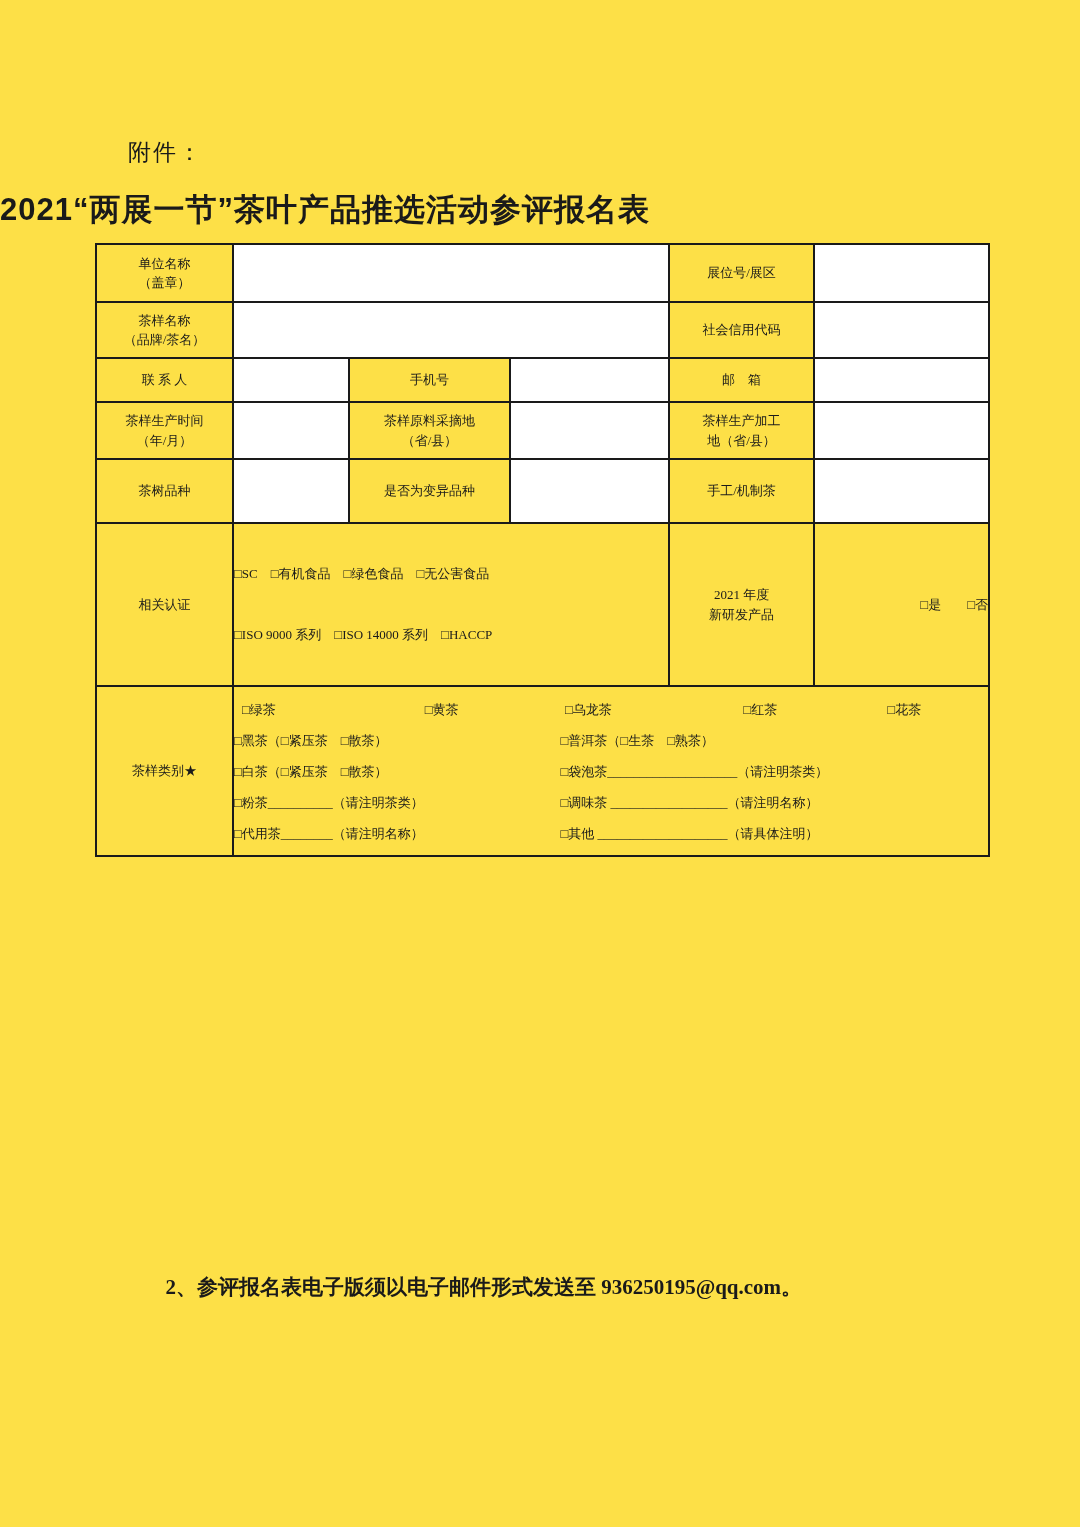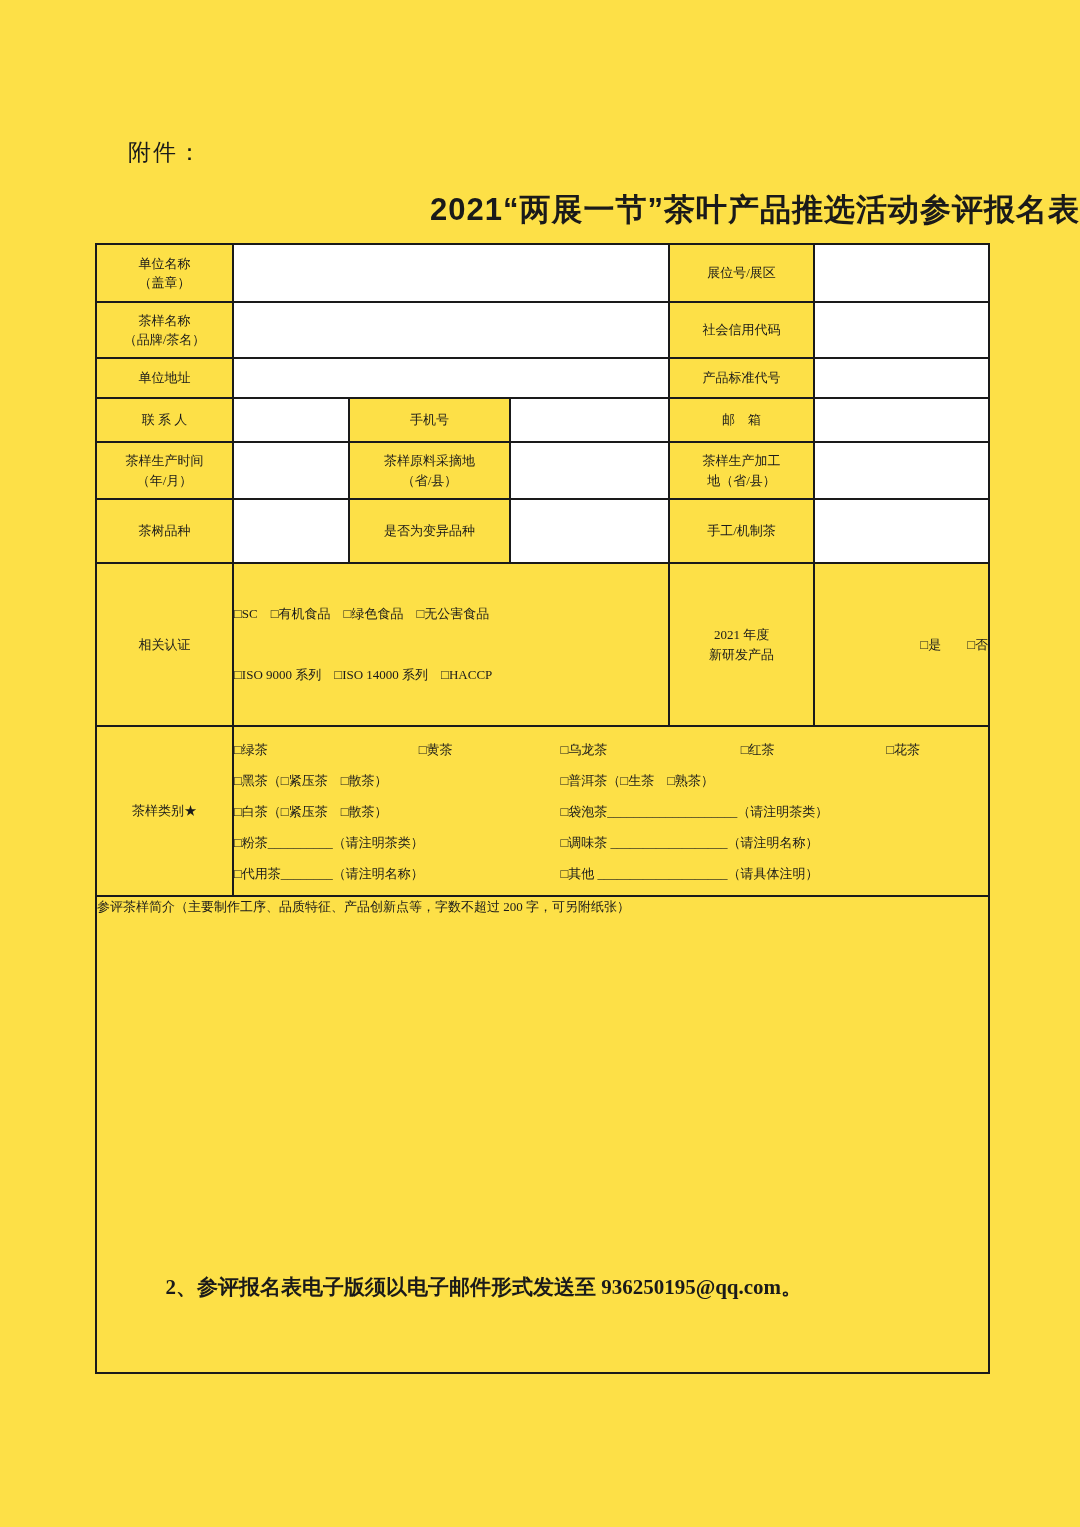--- a/index.html
+++ b/index.html
@@ -17,21 +17,21 @@
     left: 128px;
     top: 137px;
     font-size: 23px;
     letter-spacing: 2px;
   }
   .title {
     position: absolute;
     left: 0;
     width: 1080px;
     top: 189px;
-    text-align: right;
+    text-align: left;
     font-size: 31px;
     font-weight: 700;
     letter-spacing: 1px;
     font-family: "Liberation Sans", "DejaVu Sans", sans-serif;
   }
   table.form {
     position: absolute;
     left: 95px;
     top: 243px;
     width: 893px;
@@ -65,21 +65,21 @@
   }
   td.category-cell {
     vertical-align: middle;
     padding: 6px 8px 6px 10px;
   }
   .cat-line {
     display: grid;
     line-height: 31px;
     white-space: pre-wrap;
   }
-  .cat-line.five { grid-template-columns: 24.5% 18.8% 23.9% 19.3% 1fr; }
+  .cat-line.five { grid-template-columns: 24.5% 18.8% 23.9% 19.3% 1fr; padding-left: 8px; }
   .cat-line.two  { grid-template-columns: 43.3% 1fr; }
   td.intro-cell {
     vertical-align: top;
     text-align: left;
     padding: 8px 10px;
     line-height: 1.5;
   }
   .notes {
     position: absolute;
     left: 115px;
@@ -122,26 +122,20 @@
     </tr>
 
     <tr style="height:56px">
       <td class="lbl">茶样名称
 （品牌/茶名）</td>
       <td class="field" colspan="3"></td>
       <td class="lbl">社会信用代码</td>
       <td class="field"></td>
     </tr>
 
-    <tr style="height:40px">
-      <td class="lbl">单位地址</td>
-      <td class="field" colspan="3"></td>
-      <td class="lbl">产品标准代号</td>
-      <td class="field"></td>
-    </tr>
 
     <tr style="height:44px">
       <td class="lbl">联 系 人</td>
       <td class="field"></td>
       <td class="lbl">手机号</td>
       <td class="field"></td>
       <td class="lbl">邮　箱</td>
       <td class="field"></td>
     </tr>
 
@@ -199,25 +193,20 @@
           <span>□粉茶__________（请注明茶类）</span>
           <span>□调味茶 __________________（请注明名称）</span>
         </div>
         <div class="cat-line two">
           <span>□代用茶________（请注明名称）</span>
           <span>□其他 ____________________（请具体注明）</span>
         </div>
       </td>
     </tr>
 
-    <tr style="height:477px">
-      <td class="intro-cell" colspan="6">
-        <span>参评茶样简介（主要制作工序、品质特征、产品创新点等，字数不超过 200 字，可另附纸张）</span>
-      </td>
-    </tr>
   </tbody>
     </table>
 
   <div class="notes">
     <p class="indent">2、参评报名表电子版须以电子邮件形式发送至 936250195@qq.com。</p>
   </div>
 
 </div>
 
 </body></html>

